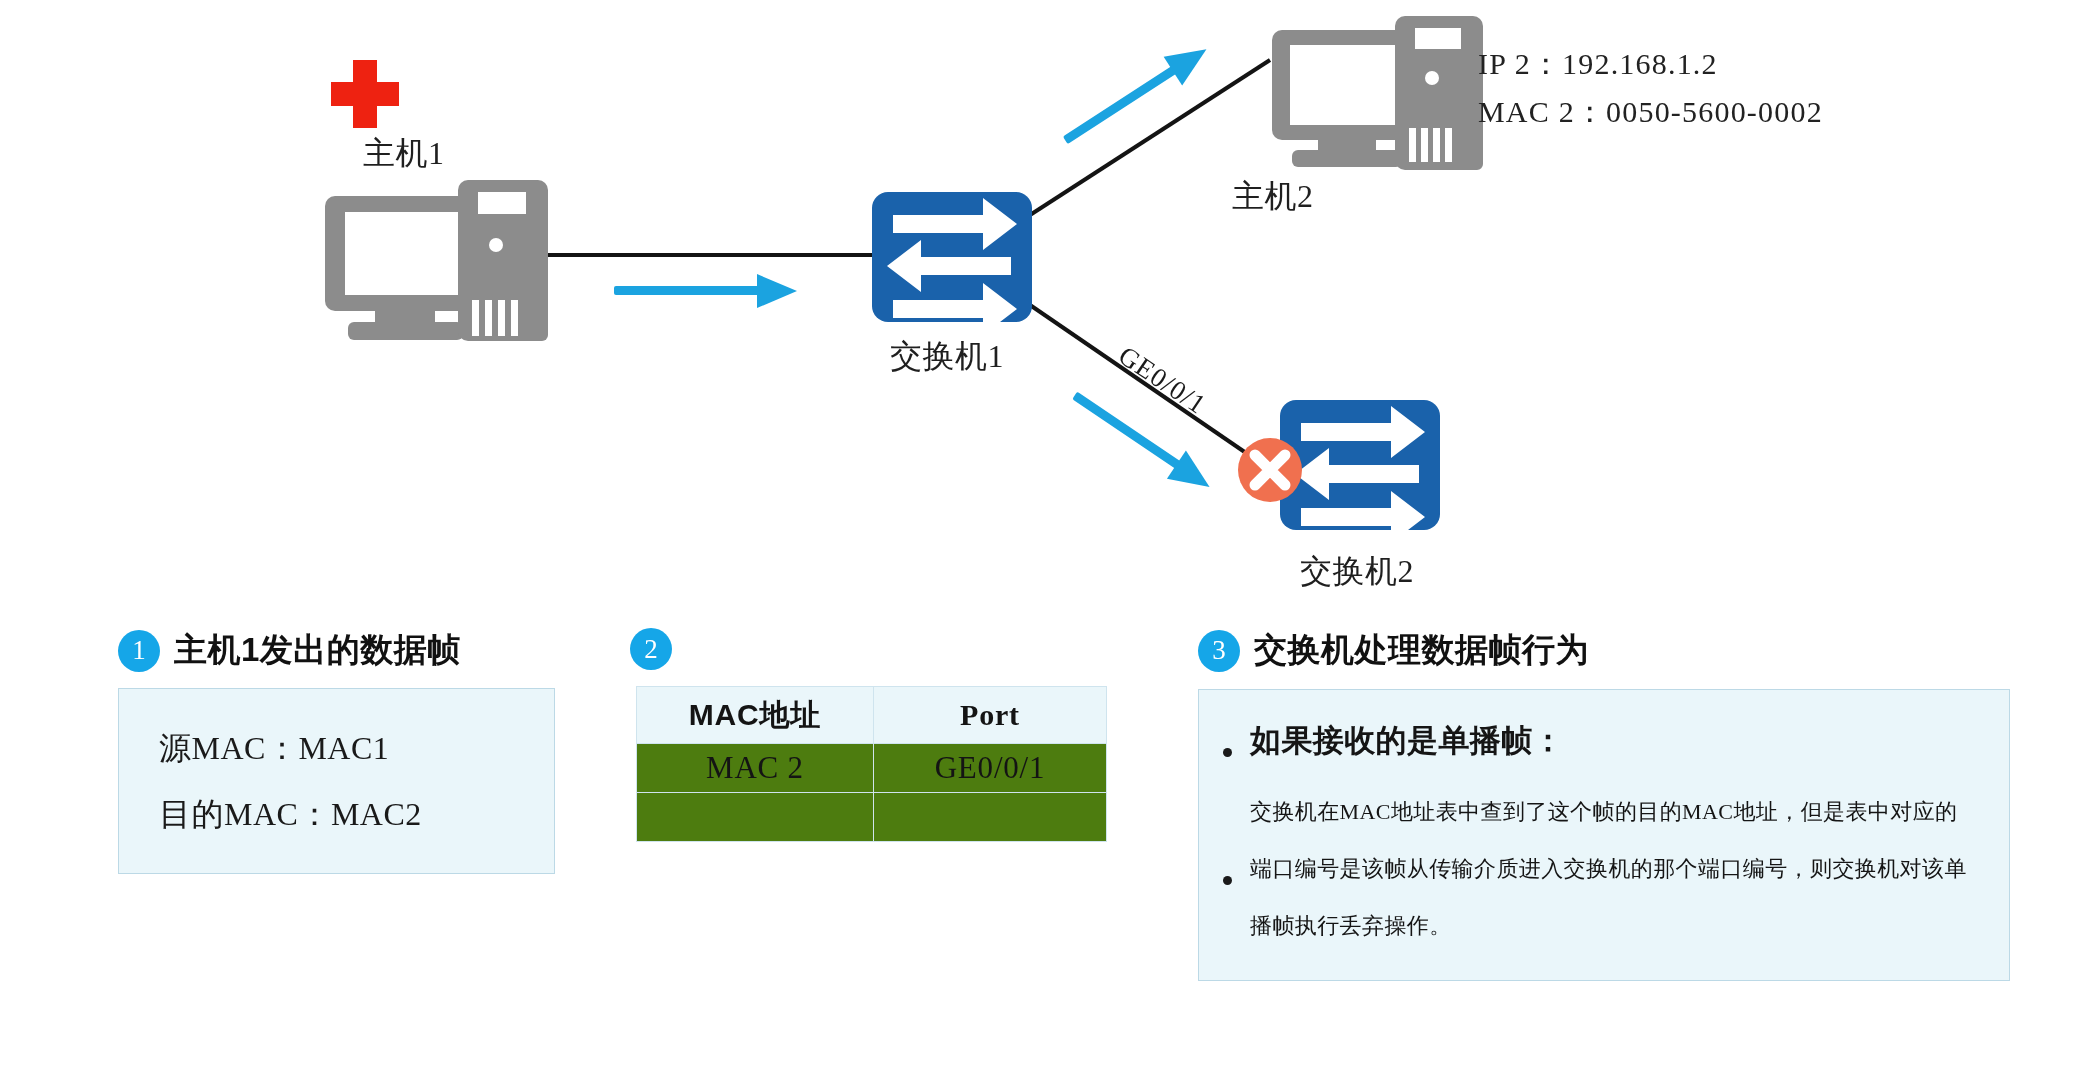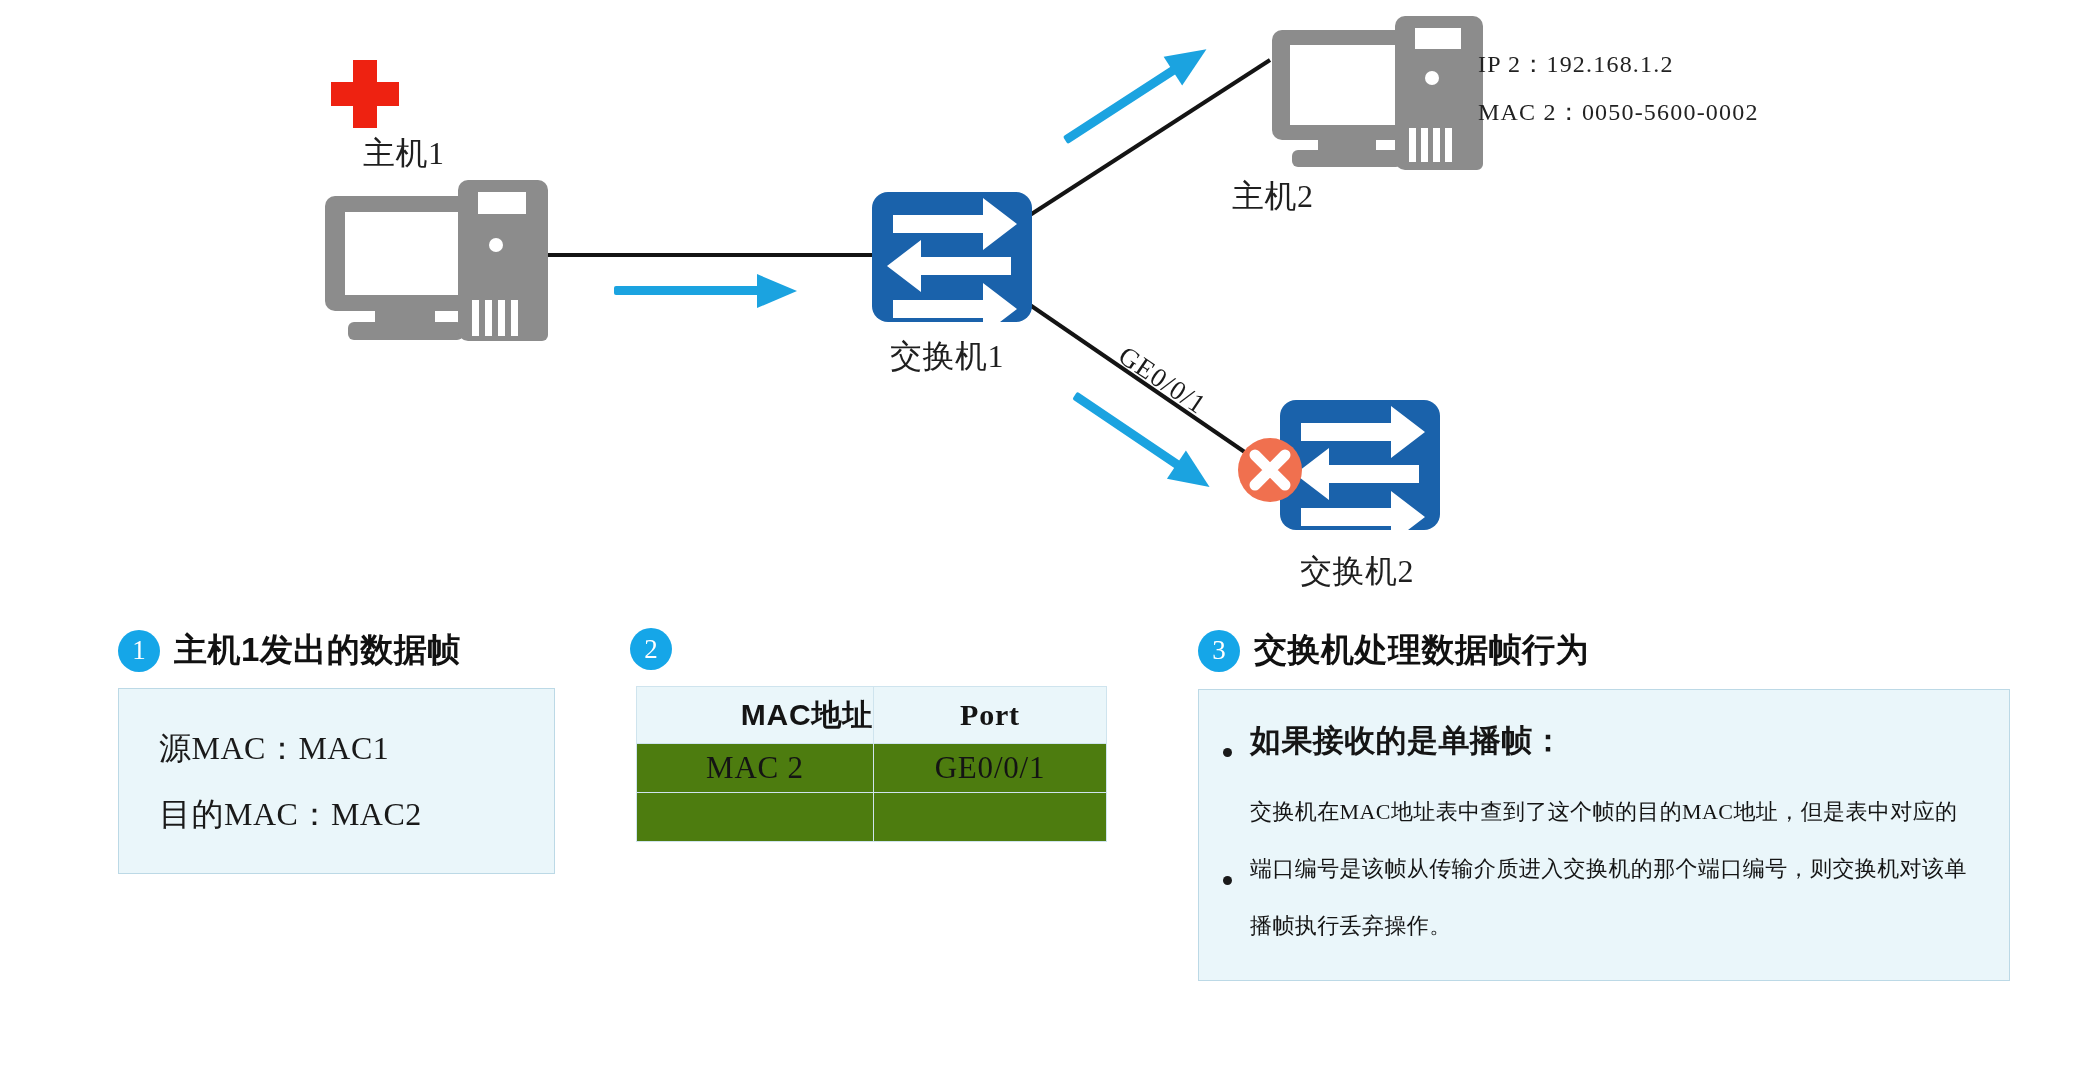--- a/index.html
+++ b/index.html
@@ -19,21 +19,21 @@
   
   .node-label {
     font-family: "Liberation Serif", serif;
     font-size: 32px;
     color: #1f1f1f;
     white-space: nowrap;
     letter-spacing: 0.5px;
   }
   .info-line {
     font-family: "Liberation Serif", serif;
-    font-size: 24px;
+    font-size: 30px;
     color: #222222;
     white-space: nowrap;
     letter-spacing: 1.2px;
     line-height: 48px;
   }
   .port-label {
     font-family: "Liberation Serif", serif;
     font-size: 27px;
     color: #1a1a1a;
     white-space: nowrap;
@@ -247,21 +247,21 @@
     </div>
   </div>
 
   <div class="abs" style="left:630px; top:628px;">
     <div class="panel-head">
       <div class="badge">2</div>
     </div>
     <table class="mac-table" style="width:468px; margin-top:16px; margin-left:6px;">
       <thead>
         <tr>
-          <th style="width:236px;text-align:right;">MAC地址</th>
+          <th style="width:236px;">MAC地址</th>
           <th class="port-col" style="width:232px;">Port</th>
         </tr>
       </thead>
       <tbody>
         <tr>
           <td>MAC 2</td>
           <td class="port-col">GE0/0/1</td>
         </tr>
         <tr>
           <td>&nbsp;</td>

